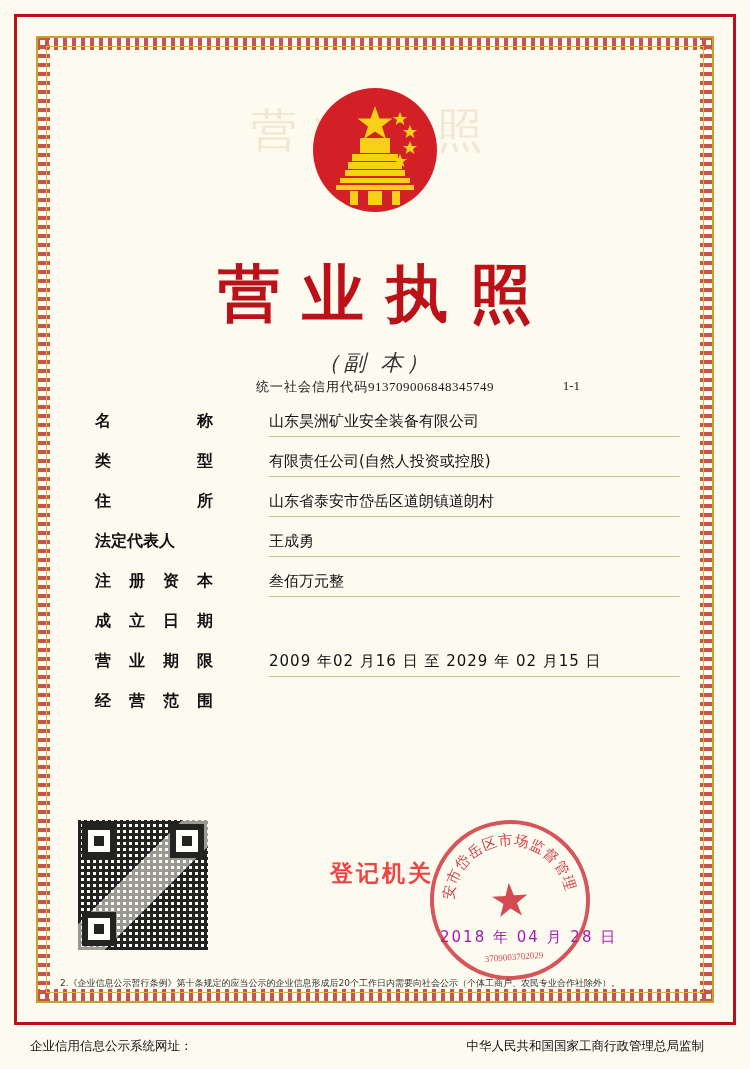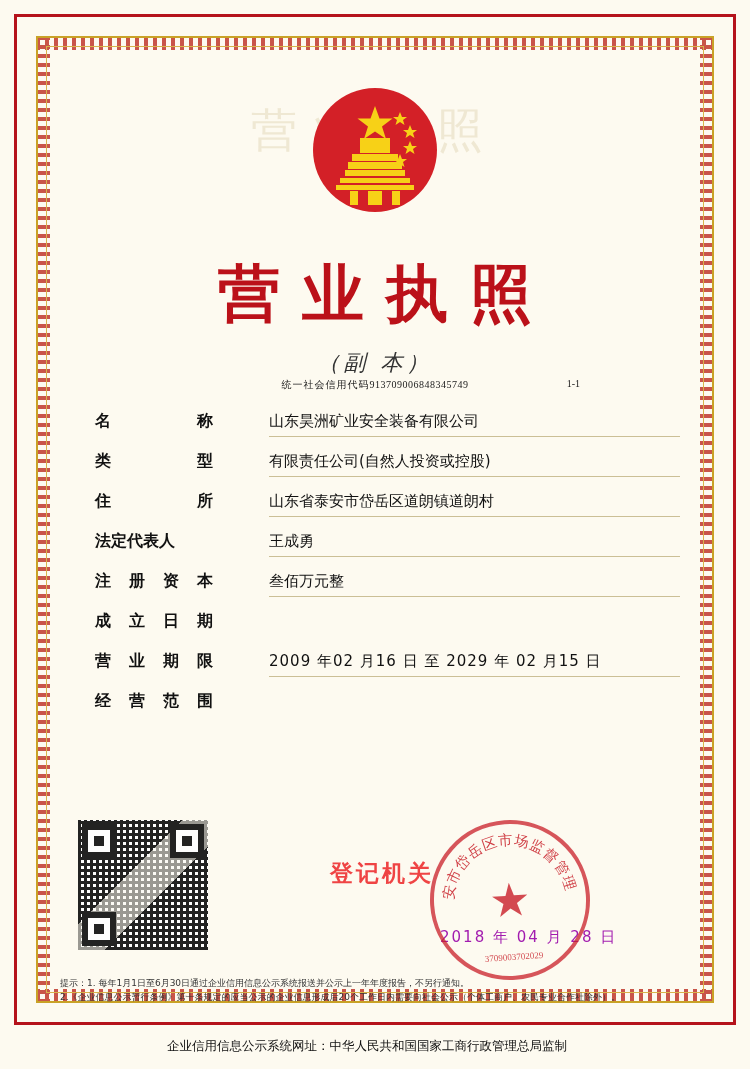--- a/index.html
+++ b/index.html
@@ -101,21 +101,21 @@
     letter-spacing: 4px;
     font-style: italic;
   }
 
   
   .code-line {
     position: absolute;
     top: 378px;
     left: 0; right: 0;
     text-align: center;
-    font-size: 10px;
+    font-size: 13px;
     color: #1a1a1a;
     font-family: "DejaVu Sans", sans-serif;
   }
   .code-line .lbl { letter-spacing: 1px; }
   .code-line .val { font-family: "Liberation Serif", serif; letter-spacing: .5px; }
   .code-line .serial {
     position: absolute;
     right: 170px;
     top: 0;
     font-family: "Liberation Serif", serif;
@@ -286,21 +286,21 @@
   }
   .notes .line { white-space: nowrap; overflow: hidden; }
 
   
   .footer {
     position: absolute;
     left: 30px;
     right: 30px;
     bottom: 14px;
     display: flex;
-    justify-content: center;
+    justify-content: space-between;
     font-size: 12.5px;
     color: #111;
     font-family: "DejaVu Sans", sans-serif;
   }
   .footer .right { margin-right: 16px; }
 </style>
 </head>
 <body>
 
 <div class="page">
@@ -441,21 +441,20 @@
       </defs>
       <text>
         <textPath href="#sealArc" startOffset="50%" text-anchor="middle">泰安市岱岳区市场监督管理局</textPath>
       </text>
     </svg>
     <span class="star">★</span>
     <span class="code">3709003702029</span>
   </div>
 
   <div class="notes">
-    <div class="line">提示：1. 每年1月1日至6月30日通过企业信用信息公示系统报送并公示上一年年度报告，不另行通知。</div>
     <div class="line">2.《企业信息公示暂行条例》第十条规定的应当公示的企业信息形成后20个工作日内需要向社会公示（个体工商户、农民专业合作社除外）。</div>
   </div>
 
   <div class="footer">
     <div class="left">企业信用信息公示系统网址：</div>
     <div class="right">中华人民共和国国家工商行政管理总局监制</div>
   </div>
 
 </div>
 

